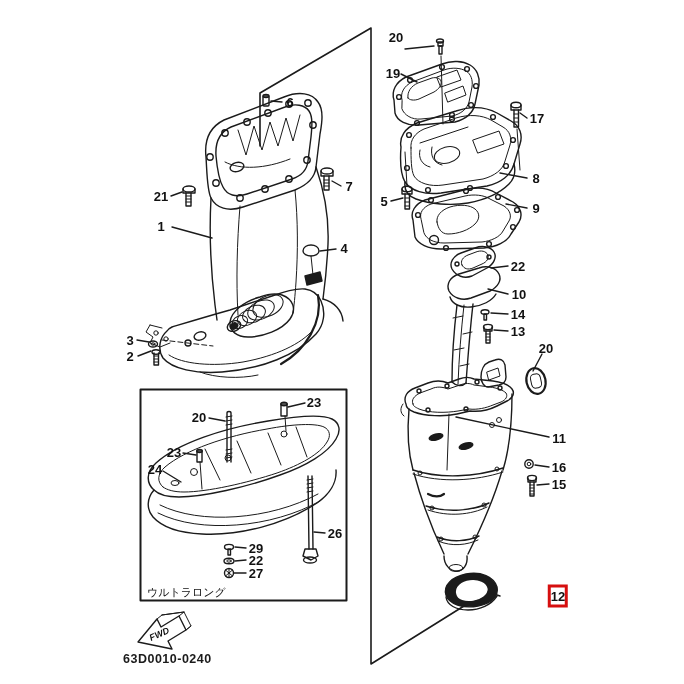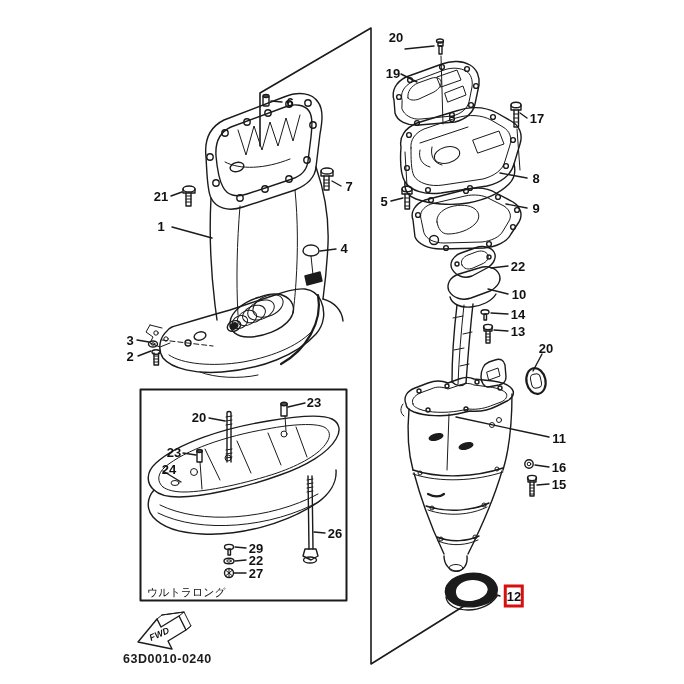--- a/index.html
+++ b/index.html
@@ -11,21 +11,21 @@
       fill:none;stroke:#1b1b1b;stroke-width:1.4;stroke-linecap:round;stroke-linejoin:round;}
   #art .thin{stroke-width:1;}
   #art .thick{stroke-width:2.2;}
   #art .dark{fill:#1b1b1b;stroke:#1b1b1b;}
   #art .wfill{fill:#ffffff;}
   #art .dash{stroke-dasharray:5 3;stroke-width:1;}
   #art text{stroke:none;fill:#1b1b1b;}
   .callout{position:absolute;transform:translate(-50%,-50%);
            font-size:13px;font-weight:bold;color:#111;line-height:1;
            white-space:nowrap;cursor:pointer;}
-  .callout.highlighted{border:3px solid #d60f0f;background:#fff;padding:2px 0;}
+  .callout.highlighted{border:3px solid #d60f0f;background:#fff;padding:2px 0;margin-left:44px;}
   .caption-jp{position:absolute;left:147px;top:585px;font-size:11px;font-weight:normal;color:#111;}
   .fwd-label{position:absolute;left:149px;top:629px;font-size:9px;font-style:italic;
              font-weight:bold;color:#111;transform:rotate(-24deg);}
 </style>
 </head>
 <body>
 
 <div id="stage">
 
 <svg id="art" width="684" height="684" viewBox="0 0 684 684">
@@ -372,20 +372,20 @@
 <div class="callout" style="left:559px;top:484px">15</div>
 <div class="callout" style="left:559px;top:467px">16</div>
 <div class="callout" style="left:537px;top:118px">17</div>
 <div class="callout" style="left:546px;top:348px">20</div>
 <div class="callout" style="left:393px;top:73px">19</div>
 <div class="callout" style="left:396px;top:37px">20</div>
 <div class="callout" style="left:161px;top:196px">21</div>
 <div class="callout" style="left:518px;top:266px">22</div>
 <div class="callout" style="left:314px;top:402px">23</div>
 <div class="callout" style="left:174px;top:452px">23</div>
-<div class="callout" style="left:169px;top:469px">24</div>
+<div class="callout" style="left:155px;top:469px">24</div>
 <div class="callout" style="left:199px;top:417px">20</div>
 <div class="callout" style="left:335px;top:533px">26</div>
 <div class="callout" style="left:256px;top:573px">27</div>
 <div class="callout" style="left:256px;top:560px">22</div>
 <div class="callout" style="left:256px;top:548px">29</div>
 
 </div>
 
 </body></html>

